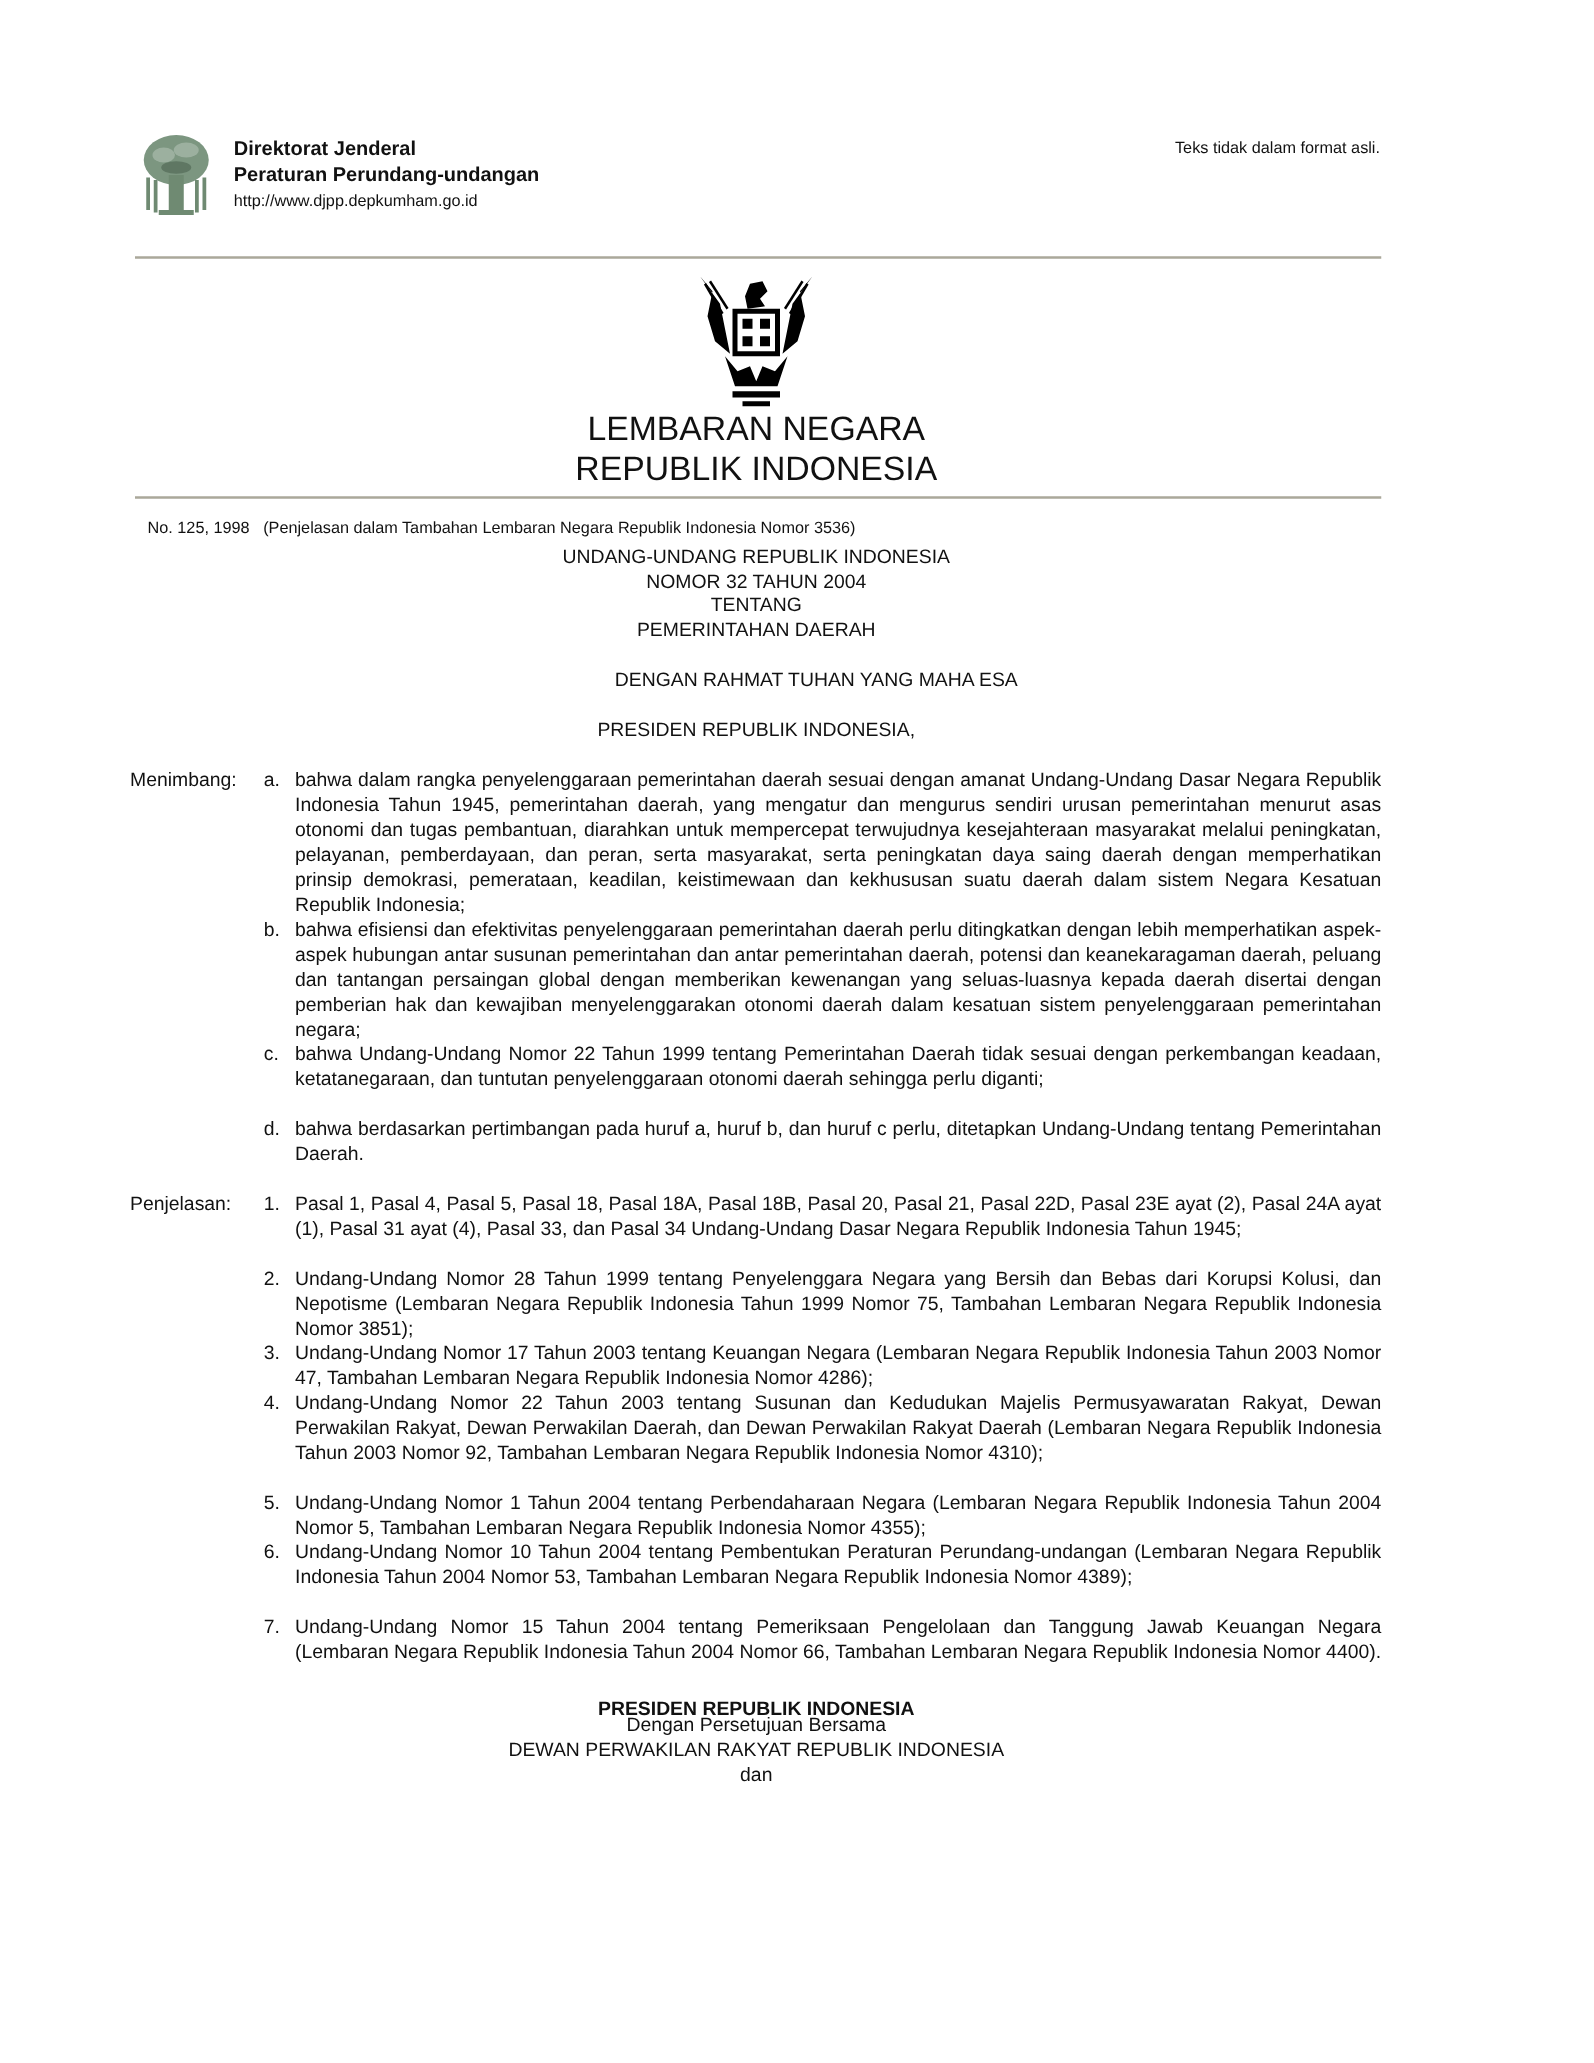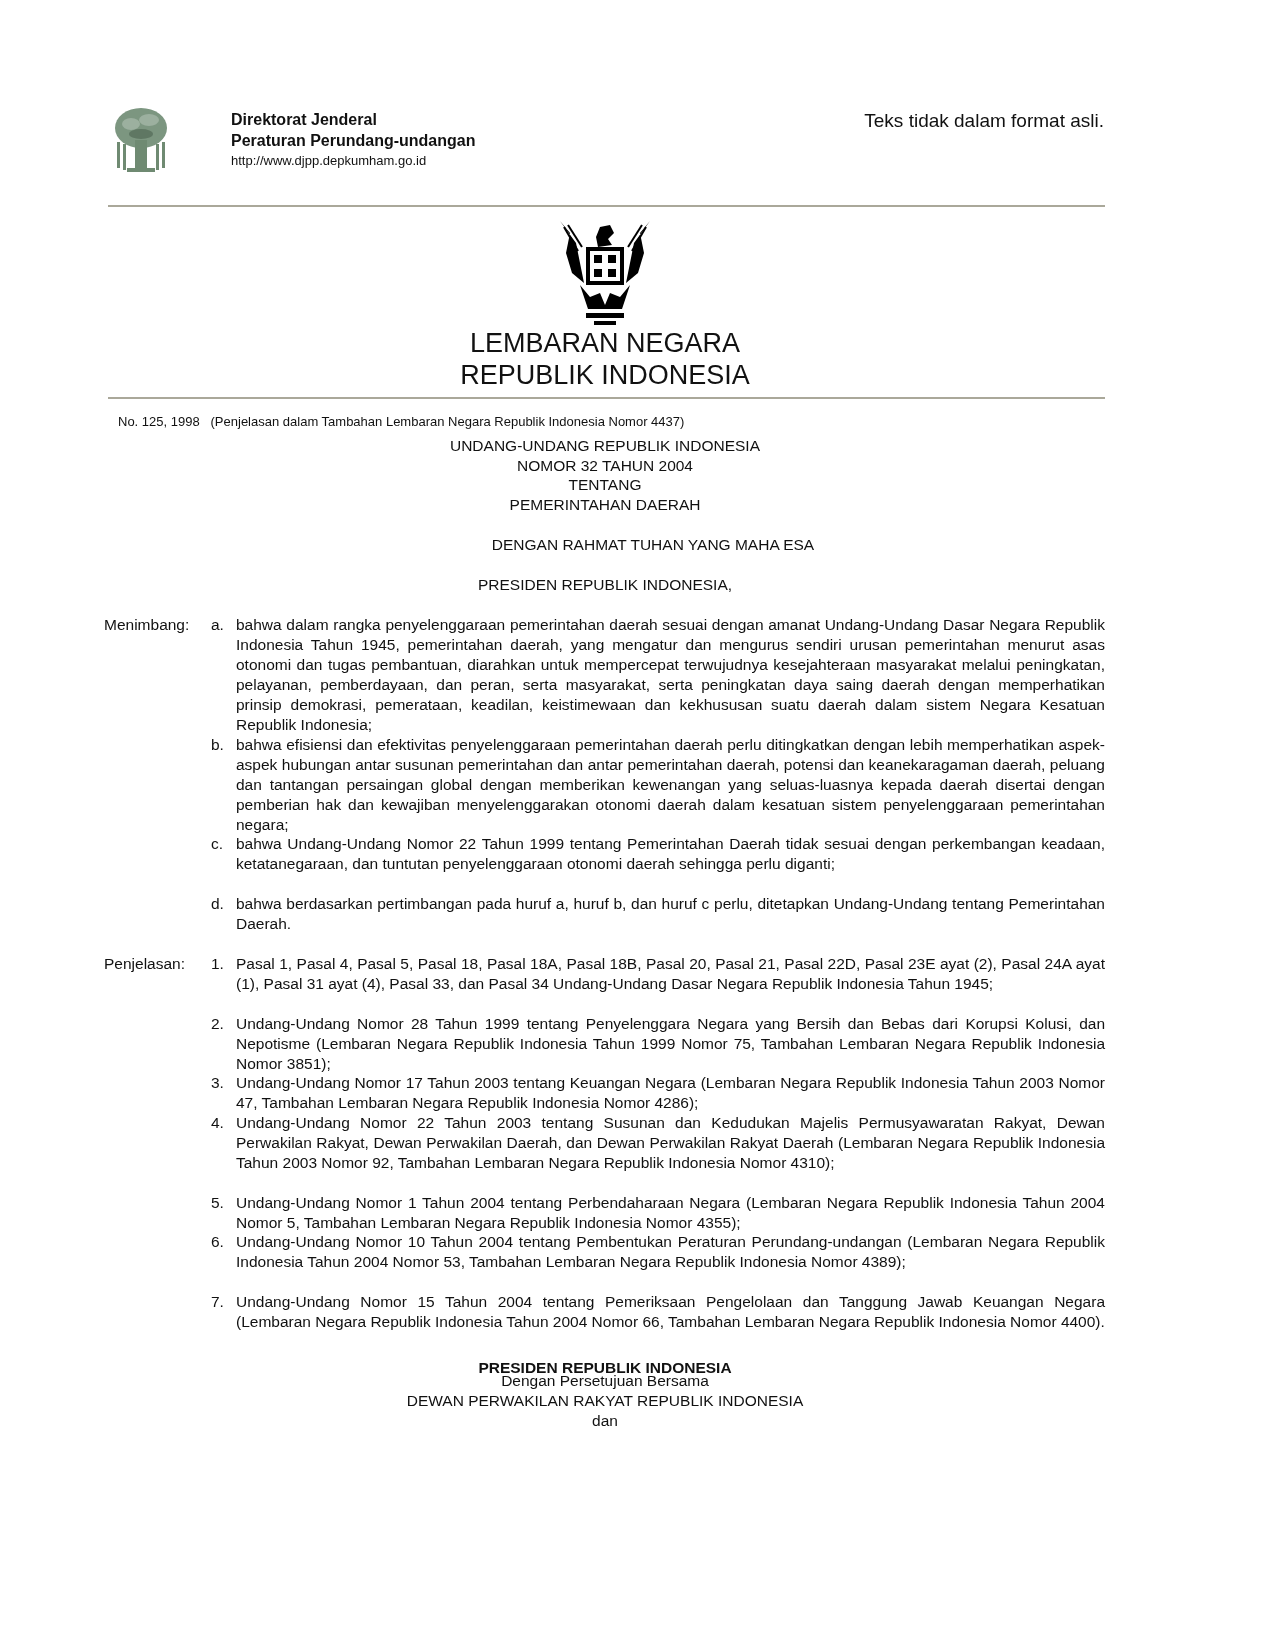--- a/index.html
+++ b/index.html
@@ -1,23 +1,23 @@
 <!DOCTYPE html>
 <html><head>
 <meta charset="utf-8">
 <style>
   html, body { margin: 0; padding: 0; background: #ffffff; }
   body { width: 1275px; height: 1650px; position: relative; overflow: hidden;
          font-family: "Liberation Sans", sans-serif; color: #111; }
   .abs { position: absolute; }
   .logo { left: 113px; top: 106px; width: 56px; height: 68px; }
-  .hdr { left: 187px; top: 109px; margin-left: 44px; }
+  .hdr { left: 187px; top: 109px; }
   .hdr .l1, .hdr .l2 { font-weight: bold; font-size: 16px; line-height: 21px; }
   .hdr .l3 { font-size: 13px; line-height: 20px; }
-  .note { right: 171px; top: 110px; font-size: 19px; }
+  .note { right: 171px; top: 110px; font-size: 13px; }
   .rule { left: 108px; width: 997px; height: 2px; background: #aaa89a; }
   .emblem { left: 550px; top: 213px; width: 110px; height: 115px; }
   .title { left: 0; width: 1210px; text-align: center; font-size: 27px; line-height: 32px; }
   .meta { left: 118px; top: 414px; font-size: 13px; white-space: pre; }
   .center { left: 0; width: 1210px; text-align: center; font-size: 15.5px; line-height: 20px; }
   .sec-label { left: 104px; font-size: 15.5px; line-height: 20px; }
   .item { left: 211px; width: 894px; font-size: 15.5px; line-height: 20px; text-align: justify; }
   .item .mk { display: inline-block; width: 24px; }
   .item .tx { display: block; margin-left: 25px; margin-top: -20px; text-indent: 0; }
 </style>
@@ -71,21 +71,21 @@
         <path d="M92 12 L78 34"></path>
     </g>
   </svg>
 </div>
 
 <div class="abs title" style="top:327px;">LEMBARAN NEGARA</div>
 <div class="abs title" style="top:359px;">REPUBLIK INDONESIA</div>
 
 <div class="abs rule" style="top:397px;"></div>
 
-<div class="abs meta"><span>No. 125, 1998</span>   <span>(Penjelasan dalam Tambahan Lembaran Negara Republik Indonesia Nomor 4437)</span></div>
+<div class="abs meta"><span>No. 125, 1998</span>   <span>(Penjelasan dalam Tambahan Lembaran Negara Republik Indonesia Nomor 3536)</span></div>
 
 <div class="abs center" style="top:436px;">UNDANG-UNDANG REPUBLIK INDONESIA</div>
 <div class="abs center" style="top:456px;">NOMOR 32 TAHUN 2004</div>
 <div class="abs center" style="top:475px;">TENTANG</div>
 <div class="abs center" style="top:495px;">PEMERINTAHAN DAERAH</div>
 
 <div class="abs center" style="top:535px;padding-left:48px;">DENGAN RAHMAT TUHAN YANG MAHA ESA</div>
 <div class="abs center" style="top:575px;">PRESIDEN REPUBLIK INDONESIA,</div>
 
 <div class="abs sec-label" style="top:615px;">Menimbang:</div>

